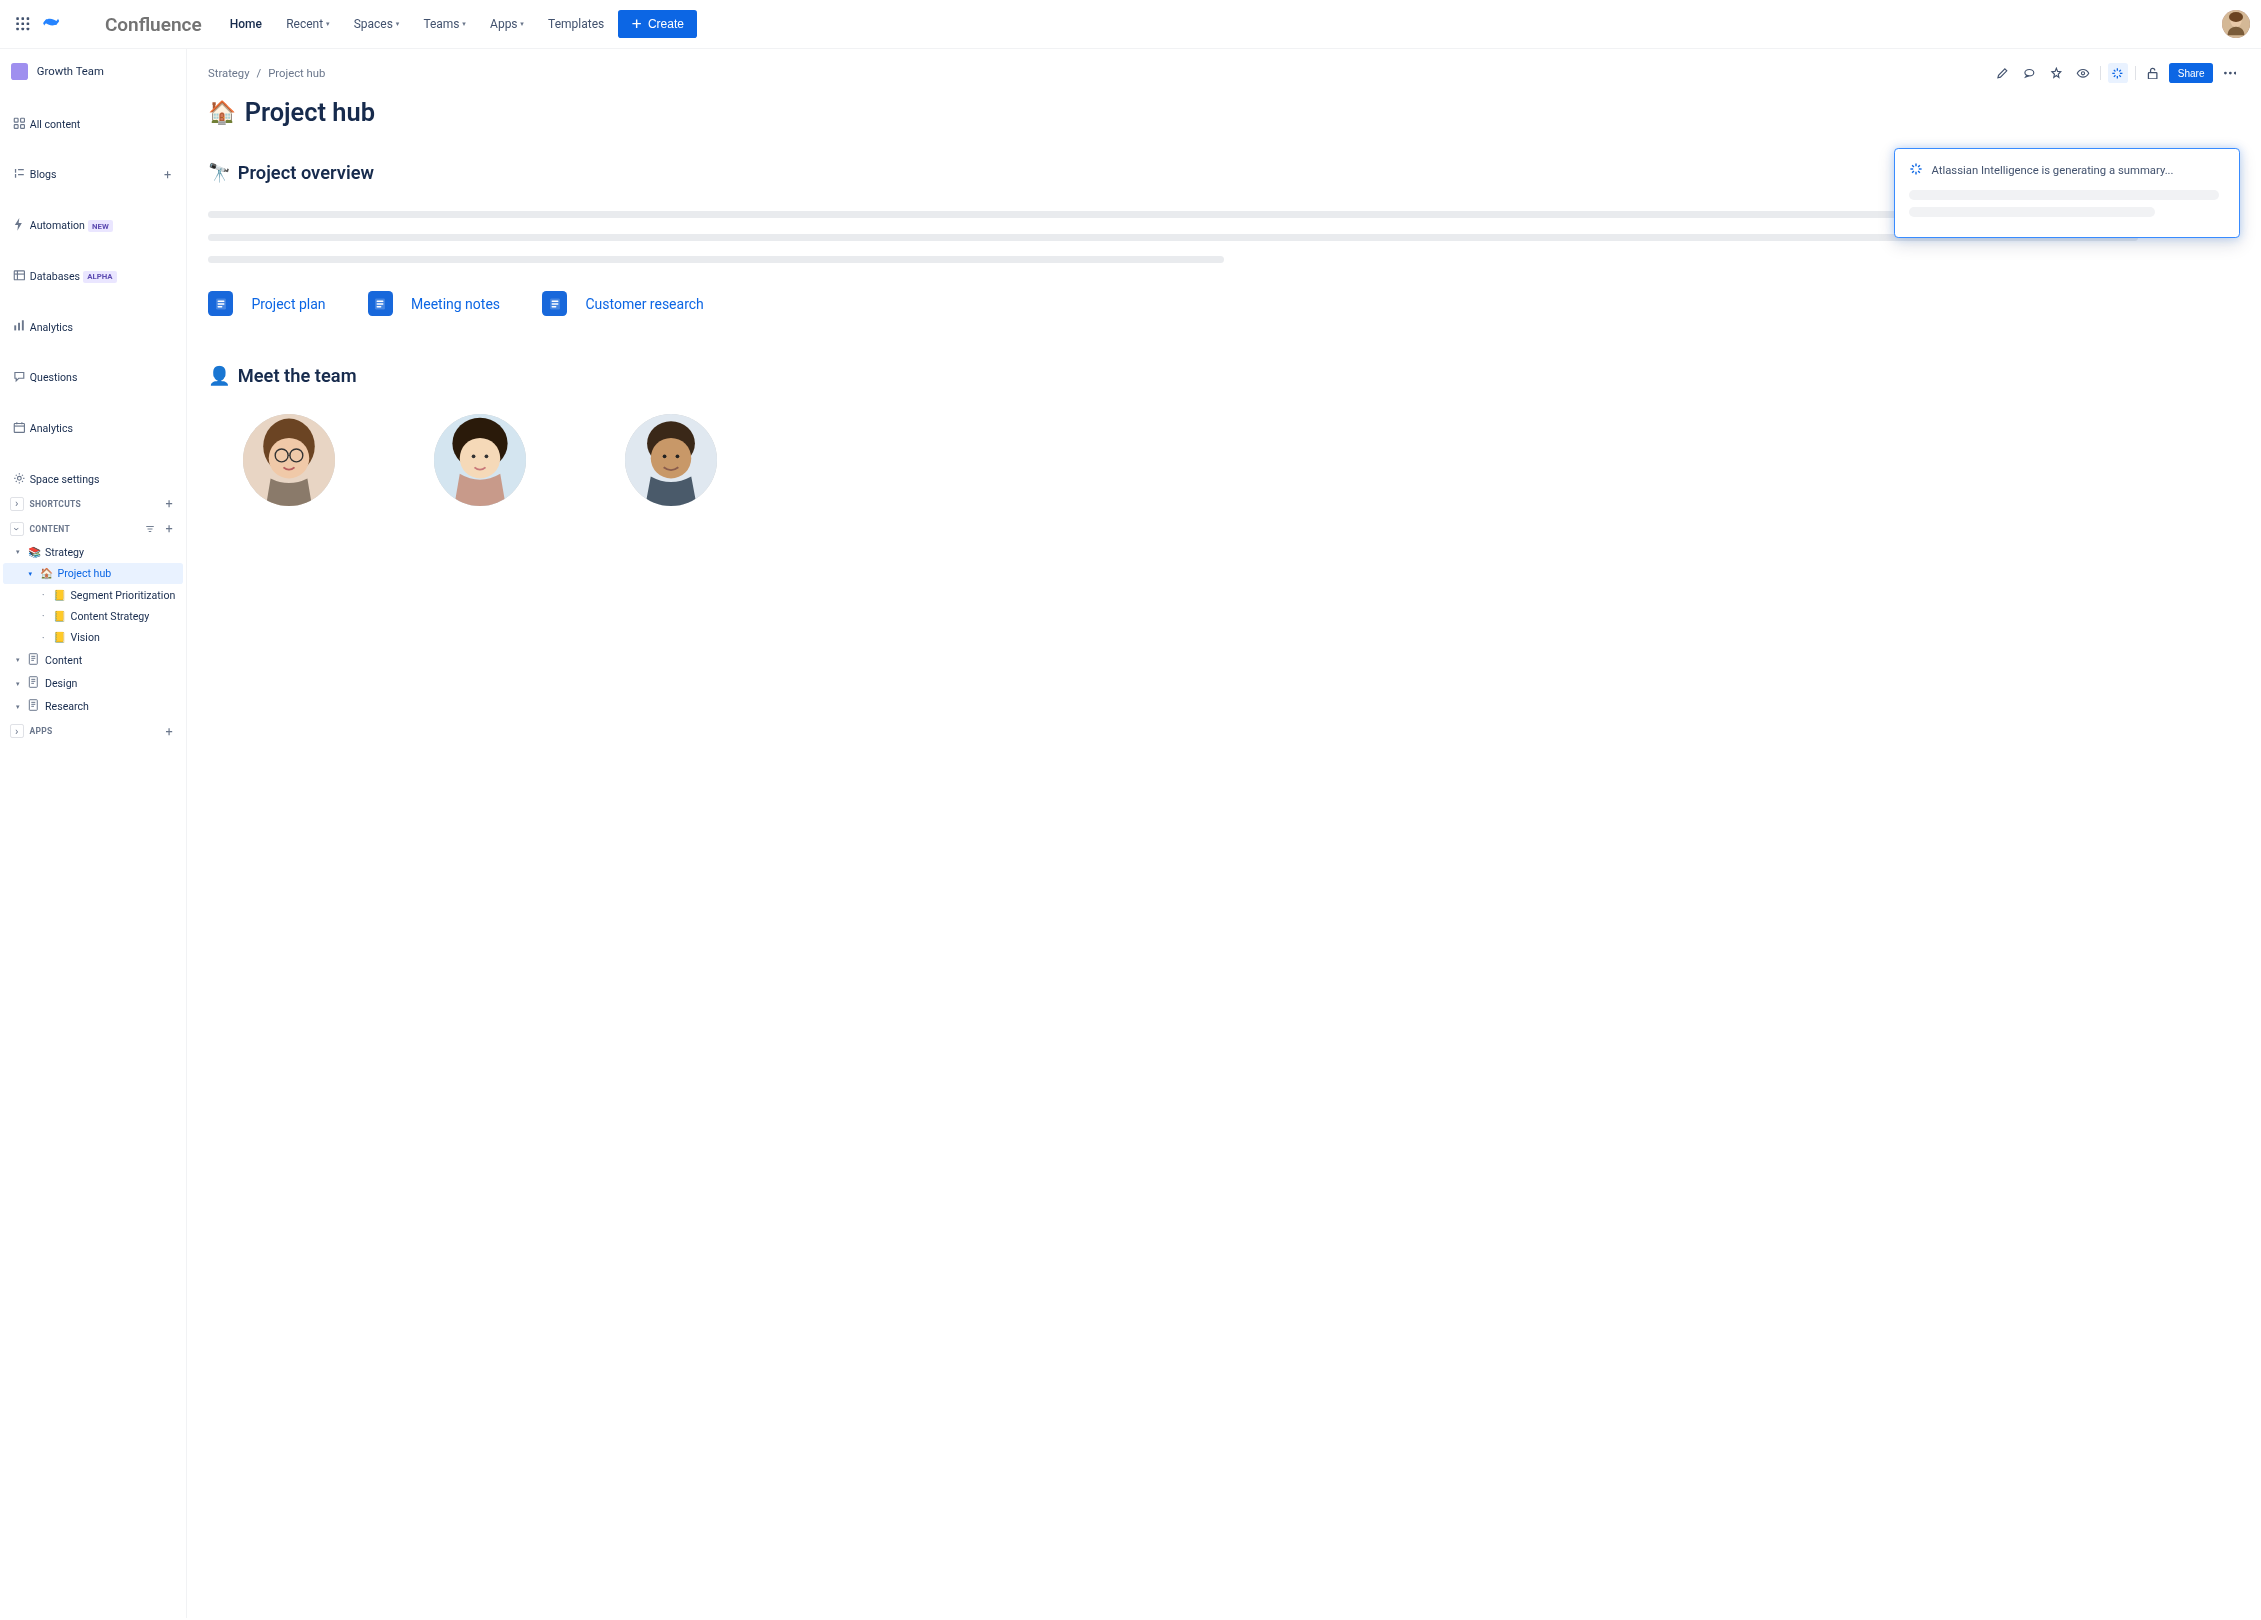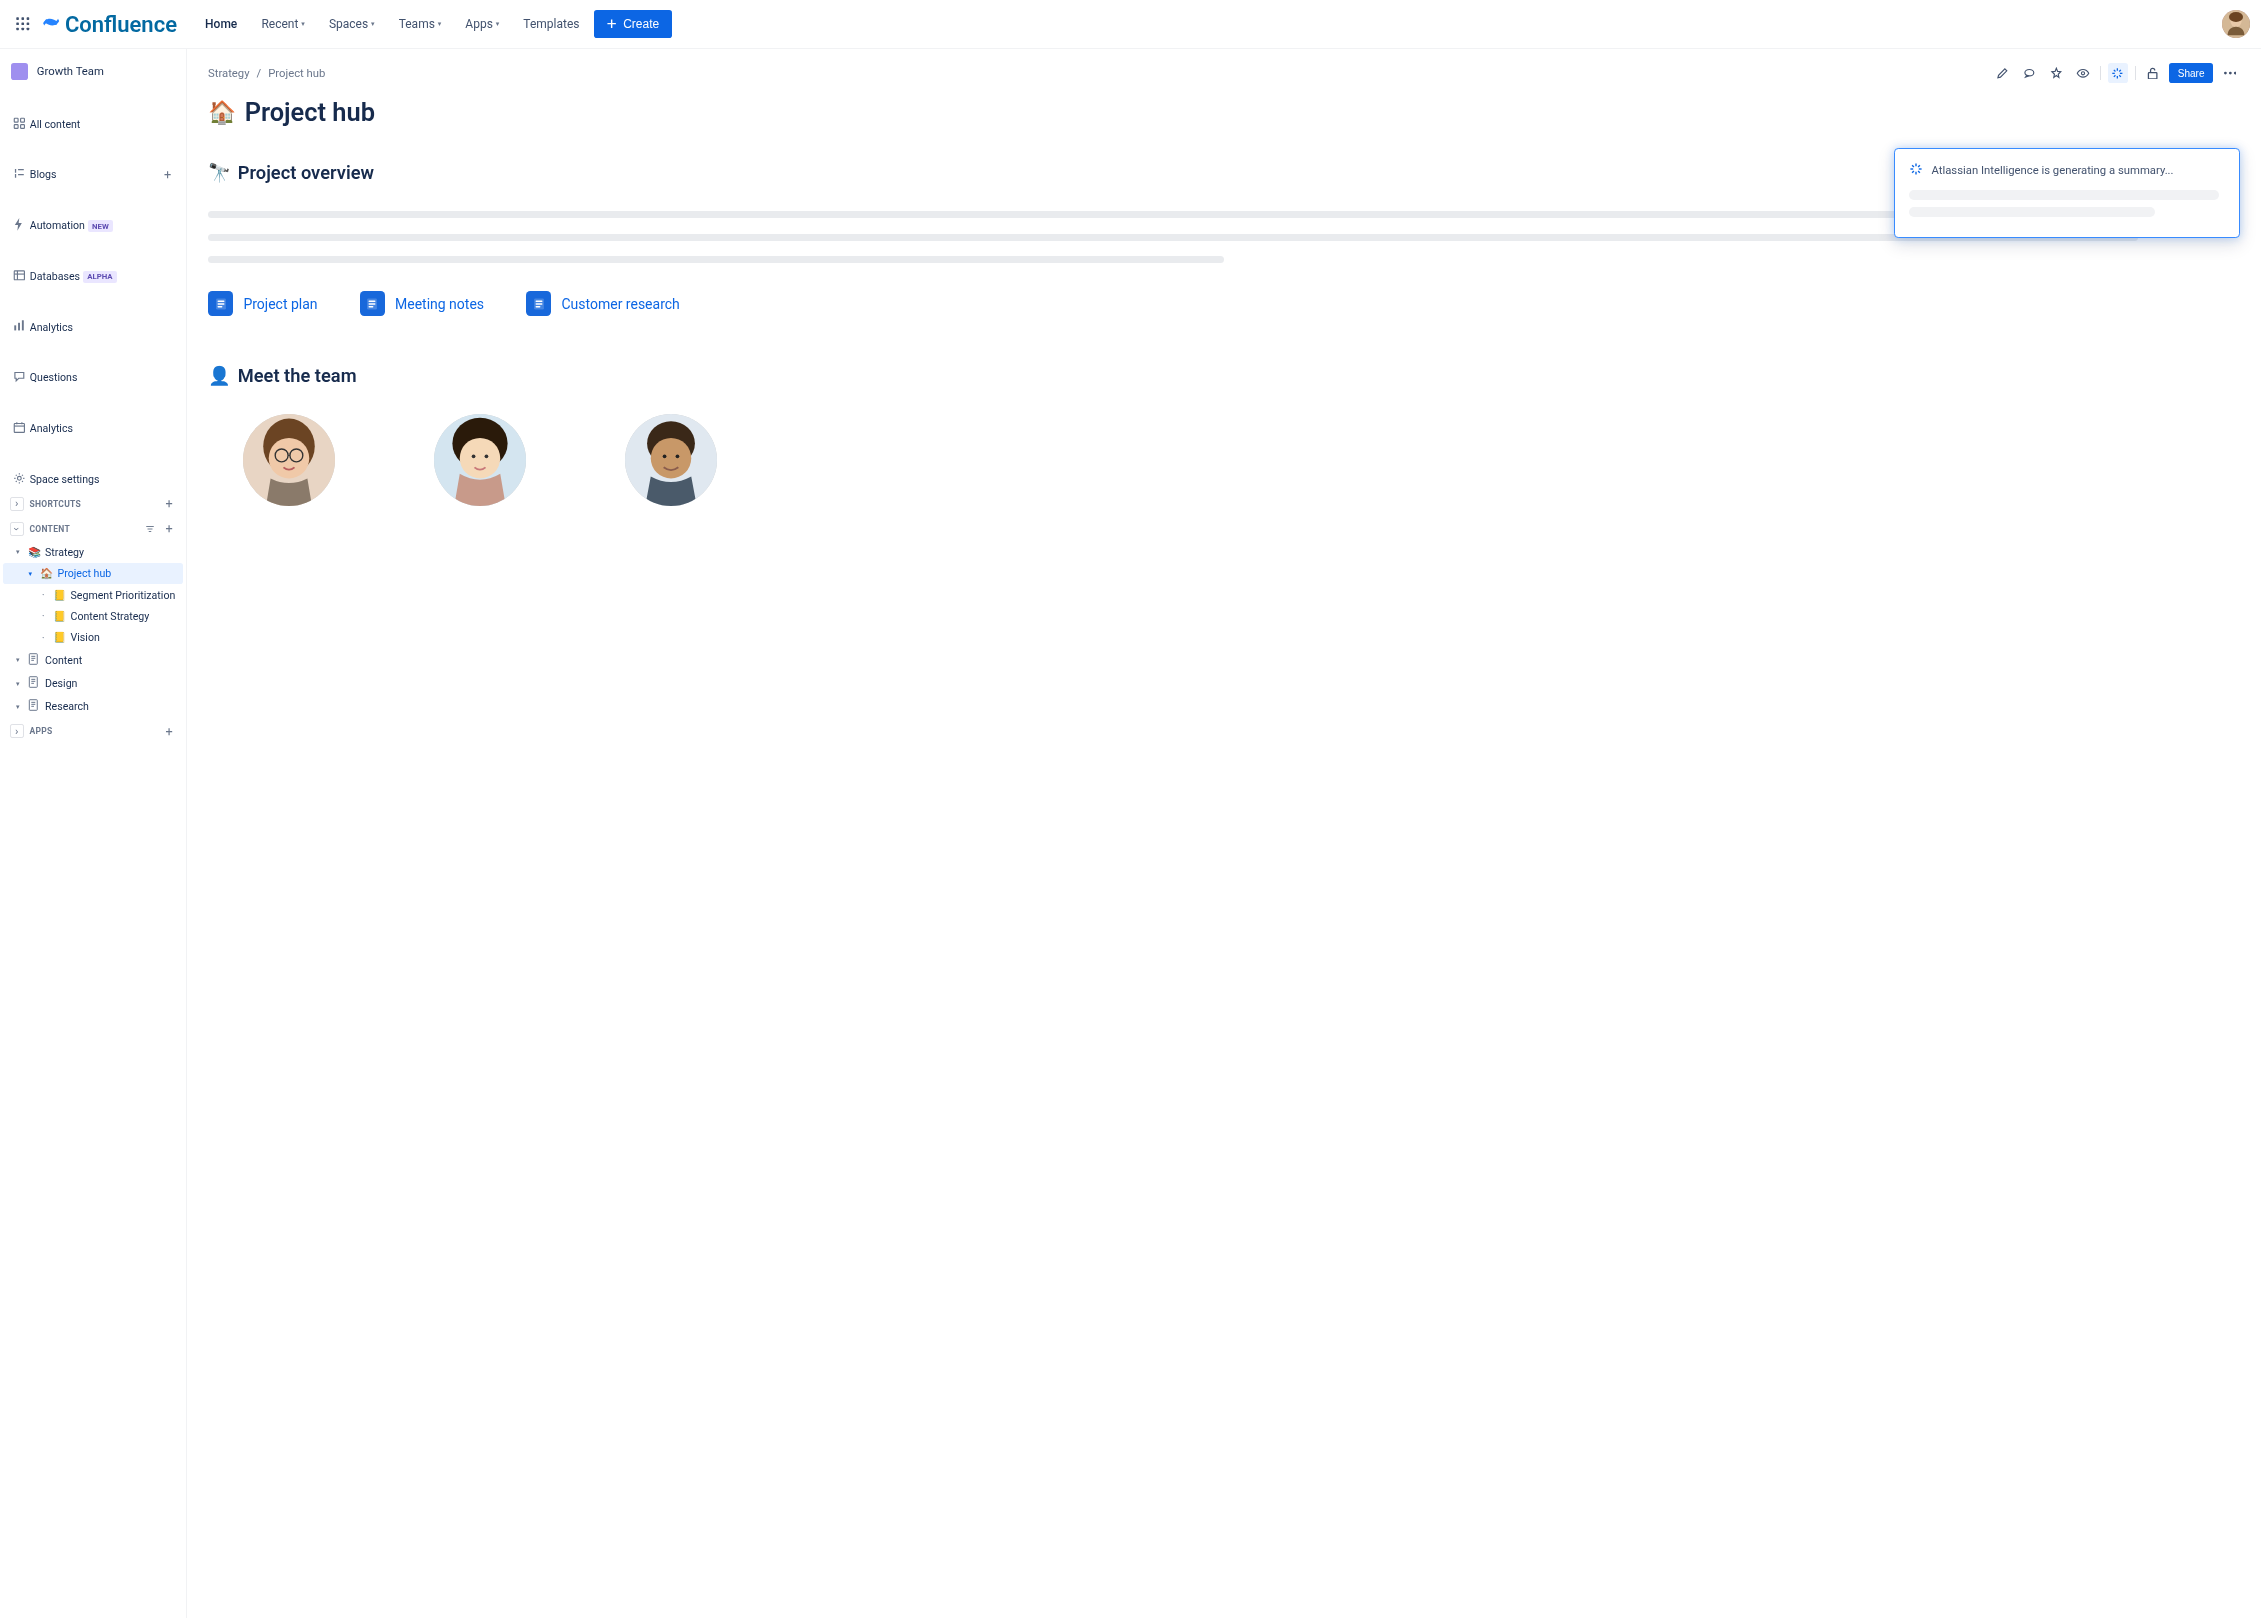--- a/index.html
+++ b/index.html
@@ -3,21 +3,21 @@
 <meta charset="utf-8">
 <style>
   * { box-sizing: border-box; margin: 0; padding: 0; }
   body { font-family: -apple-system, BlinkMacSystemFont, 'Segoe UI', Roboto, sans-serif; color: #172B4D; background: #fff; }
   
   
   .topnav { height: 49px; display: flex; align-items: center; padding: 0 11.3px; border-bottom: 1.4px solid #f1f2f4; gap: 8.5px; }
   .app-switcher { width: 22.6px; height: 22.6px; display: flex; align-items: center; justify-content: center; cursor: pointer; }
   .logo-wrap { display: flex; align-items: center; gap: 4.2px; cursor: pointer; margin-right: 14px; }
   .logo-icon { color: #2684FF; }
-  .logo-text { font-size: 22px; font-weight: 600; color: #0369a1; }
+  .logo-text { font-size: 19px; font-weight: 600; color: #737373; margin-left: 40px; }
   .nav-items { display: flex; gap: 13px; }
   .nav-item { padding: 4.2px 5.6px; font-size: 12px; color: #42526E; cursor: pointer; display: flex; align-items: center; gap: 2.8px; }
   .nav-item.active { color: #172B4D; font-weight: 500; }
   .nav-chevron { font-size: 7px; color: #6B778C; }
   .spacer { flex: 1; }
   .btn-create { background: #0C66E4; color: #fff; border: none; padding: 7px 12.7px; border-radius: 2.8px; font-size: 12px; font-weight: 500; display: flex; align-items: center; gap: 5.6px; cursor: pointer; margin-right: 155px; }
   .avatar { width: 28px; height: 28px; border-radius: 50%; background: linear-gradient(135deg,#c9a0a0,#a08060); display: flex; align-items: center; justify-content: center; overflow: hidden; cursor: pointer; }
   
   
   .layout { display: flex; height: calc(100vh - 51px); }
@@ -57,21 +57,21 @@
   .page-title { font-size: 25.4px; font-weight: 600; color: #172B4D; }
   .h2-row { display: flex; align-items: center; gap: 7px; margin-bottom: 21px; }
   .h2-emoji { font-size: 18.3px; }
   .h2-text { font-size: 18.3px; font-weight: 600; color: #172B4D; }
   
   .skel-line { height: 7px; background: #e9ebee; border-radius: 3.5px; margin-bottom: 15.5px; }
   .skel-line.w100 { width: 95%; }
   .skel-line.w50 { width: 50%; }
   
   .doc-links { display: flex; gap: 42px; margin: 28px 0 49px 0; }
-  .doc-link { display: flex; align-items: center; gap: 10px; cursor: pointer; }
+  .doc-link { display: flex; align-items: center; gap: 18px; cursor: pointer; }
   .doc-icon { width: 25.4px; height: 25.4px; background: #1868DB; border-radius: 4.2px; display: flex; align-items: center; justify-content: center; flex-shrink: 0; }
   .doc-text { font-size: 14px; color: #0C66E4; }
   
   .search-wrap { display: flex; justify-content: center; margin-bottom: 49px; }
   .search-box { width: 289px; border: 0.7px solid #c1c7d0; border-radius: 2.8px; display: flex; align-items: center; padding: 7px 10px; gap: 8.5px; }
   .search-box input { border: none; outline: none; font-size: 12px; flex: 1; }
   .search-icon-inner { color: #6B778C; }
   
   .team-avatars { display: flex; gap: 99px; margin-top: 28px; padding-left: 35px;}
   .team-avatar { width: 92px; height: 92px; border-radius: 50%; background: #ccc; overflow: hidden; }

